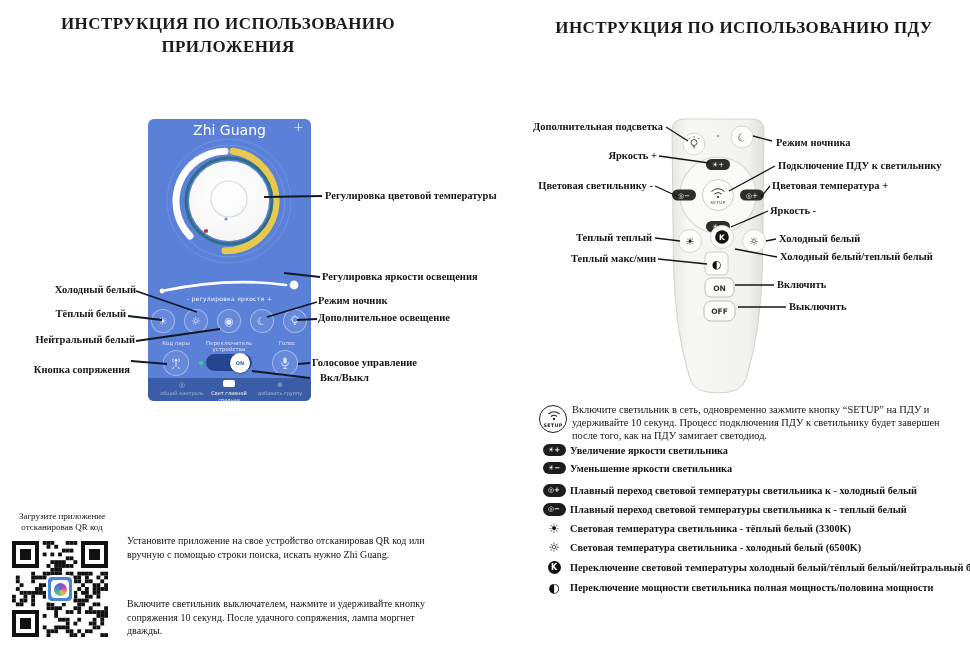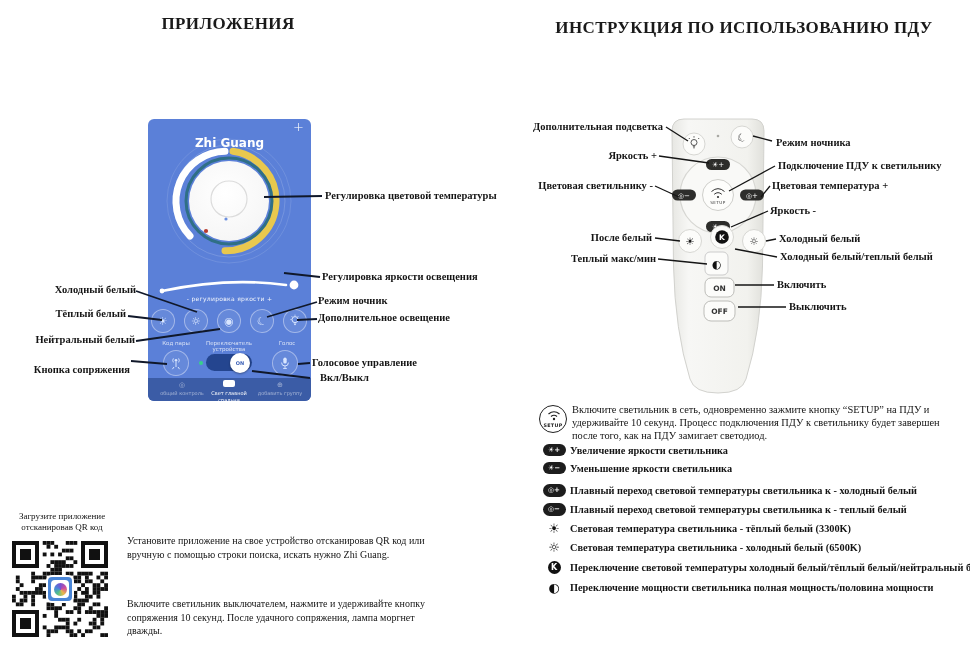--- a/index.html
+++ b/index.html
@@ -8,22 +8,22 @@
 
   .doc-title{position:absolute;font:bold 17px "Liberation Serif",serif;color:#1a1a1a;
     text-align:center;line-height:23px;letter-spacing:.4px;}
 
   .callout{position:absolute;font:600 10.5px "Liberation Serif",serif;color:#141414;white-space:nowrap;}
   .callout.ra{text-align:right;}
 
   
   #app{position:absolute;left:148px;top:119px;width:163px;height:282px;background:#5b80d8;
     border-radius:6px;overflow:hidden;font-family:"DejaVu Sans",sans-serif;}
-  #app .hdr{position:absolute;top:17px;left:0;width:100%;text-align:center;
-    font-size:12px;font-weight:bold;color:#fff;}
+  #app .hdr{position:absolute;top:3px;left:0;width:100%;text-align:center;
+    font-size:14px;font-weight:normal;color:#fff;}
   #app .plus{position:absolute;top:0px;right:7px;font-size:13px;color:#fff;font-weight:300;}
   #app .caption{position:absolute;top:176px;left:0;width:100%;text-align:center;
     font-size:6px;color:rgba(255,255,255,.92);letter-spacing:.3px;}
   #app .iconbtn{position:absolute;top:190px;width:24px;height:24px;border-radius:50%;
     border:1px solid rgba(255,255,255,.4);background:rgba(255,255,255,.07);
     display:flex;align-items:center;justify-content:center;box-sizing:border-box;
     color:#d9e6ff;font-size:11px;line-height:1;}
   #app .rowlbl{position:absolute;top:221px;font-size:5.5px;color:rgba(255,255,255,.75);text-align:center;}
   #app .ctrl{position:absolute;width:26px;height:26px;border-radius:50%;
     border:1px solid rgba(255,255,255,.4);background:rgba(255,255,255,.07);
@@ -70,20 +70,21 @@
 
   svg{position:absolute;}
   #lines{left:0;top:0;pointer-events:none;}
 </style>
 </head>
 <body>
 
 <div id="stage">
 
   <div class="doc-title" style="left:58px;top:12px;width:340px;">
+    <div>ИНСТРУКЦИЯ ПО ИСПОЛЬЗОВАНИЮ</div>
     <div>ПРИЛОЖЕНИЯ</div>
   </div>
   <div class="doc-title" style="left:534px;top:16px;width:420px;">ИНСТРУКЦИЯ ПО ИСПОЛЬЗОВАНИЮ ПДУ</div>
 
   <div id="app">
     <div class="hdr">Zhi Guang</div>
     <div class="plus">+</div>
 
     <svg style="left:0;top:16px;" width="163" height="150" viewBox="0 0 163 150">
       <defs>
@@ -430,21 +431,21 @@
 
     <rect x="50" y="162" width="29" height="19" rx="6" fill="#fcfcfa" stroke="#bdbdb9"></rect>
     <text x="64.5" y="174.5" font-size="7.5" font-weight="bold" fill="#333" text-anchor="middle" font-family="DejaVu Sans">ON</text>
     <rect x="49" y="185" width="31" height="20" rx="7" fill="#fcfcfa" stroke="#bdbdb9"></rect>
     <text x="64.5" y="198" font-size="7.5" font-weight="bold" fill="#333" text-anchor="middle" font-family="DejaVu Sans">OFF</text>
   </svg>
 
   <div class="callout ra" style="left:500px;top:121px;width:163px;">Дополнительная подсветка</div>
   <div class="callout ra" style="left:497px;top:150px;width:160px;">Яркость +</div>
   <div class="callout ra" style="left:492px;top:180px;width:161px;">Цветовая светильнику -</div>
-  <div class="callout ra" style="left:492px;top:232px;width:160px;">После белый</div>
+  <div class="callout ra" style="left:492px;top:232px;width:160px;">Теплый теплый</div>
   <div class="callout ra" style="left:495px;top:253px;width:161px;">Теплый макс/мин</div>
 
   <div class="callout" style="left:776px;top:137px;">Режим ночника</div>
   <div class="callout" style="left:778px;top:160px;">Подключение ПДУ к светильнику</div>
   <div class="callout" style="left:772px;top:180px;">Цветовая температура +</div>
   <div class="callout" style="left:770px;top:205px;">Яркость -</div>
   <div class="callout" style="left:779px;top:233px;">Холодный белый</div>
   <div class="callout" style="left:780px;top:251px;">Холодный белый/теплый белый</div>
   <div class="callout" style="left:777px;top:279px;">Включить</div>
   <div class="callout" style="left:789px;top:301px;">Выключить</div>

